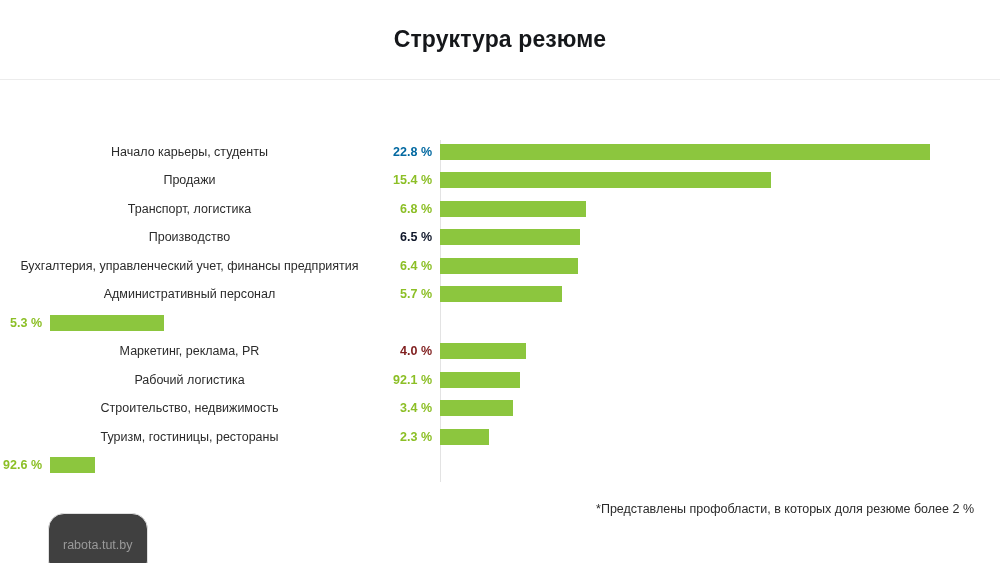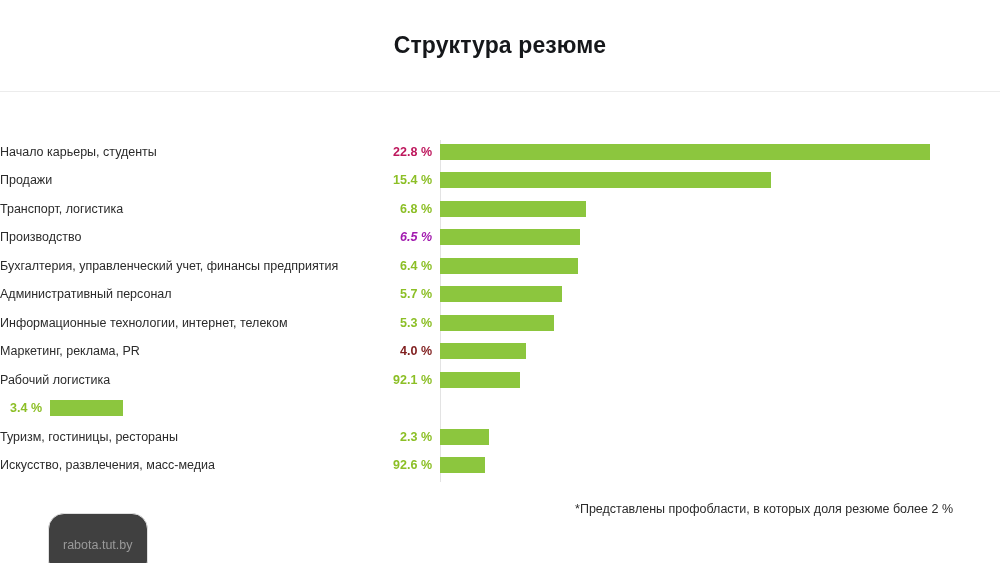--- a/index.html
+++ b/index.html
@@ -18,21 +18,21 @@
 
   .page {
     width: 1000px;
     height: 563px;
     position: relative;
     box-sizing: border-box;
   }
 
   
   .header {
-    height: 92px;
+    height: 80px;
     border-bottom: 1px solid #ececec;
     display: flex;
     align-items: center;
     justify-content: center;
     box-sizing: border-box;
   }
   .header-title {
     font-size: 23px;
     font-weight: bold;
     color: #15171a;
@@ -51,21 +51,21 @@
     flex-direction: column;
   }
   .row {
     display: flex;
     align-items: center;
     height: 23px;
     margin-bottom: 5.5px;
   }
   .cat-label {
     width: 390px;
-    text-align: left;
+    text-align: center;
     padding-right: 11px;
     font-size: 12.5px;
     color: #2b2b2b;
     white-space: nowrap;
     box-sizing: border-box;
   }
   .axis-line {
     position: absolute;
     left: 440px;
     top: 0;
@@ -106,116 +106,115 @@
     top: 28px;
     border: 1px solid #e0e0e0;
     border-radius: 16px;
     padding: 24px 14px;
     font-size: 12.5px;
     color: #9a9a9a;
     background: #404040;
   }
   .note {
     position: absolute;
-    right: 47px;
+    right: 26px;
     top: 17px;
     font-size: 12.5px;
     color: #2b2b2b;
   }
 </style>
 </head>
 <body>
 
 <div class="page">
 
   <div class="header">
     <div class="header-title">Структура резюме</div>
   </div>
 
   <div class="chart-wrap">
     <div class="axis-line" style="height: 342px;"></div>
     <div class="rows" id="rows">
         <div class="row">
           <div class="cat-label">Начало карьеры, студенты</div>
-          <div class="value-label" style="color: #be185d;">22.8 %</div>
+          <div class="value-label" style="color: #0369a1;">22.8 %</div>
           <div class="bar-cell">
             <div class="bar" style="width: 489.957px; background: rgb(140, 198, 62);"></div>
           </div>
         </div>
         <div class="row">
           <div class="cat-label">Продажи</div>
           <div class="value-label" style="color: rgb(140, 191, 38);">15.4 %</div>
           <div class="bar-cell">
             <div class="bar" style="width: 330.936px; background: rgb(140, 198, 62);"></div>
           </div>
         </div>
         <div class="row">
           <div class="cat-label">Транспорт, логистика</div>
           <div class="value-label" style="color: rgb(140, 191, 38);">6.8 %</div>
           <div class="bar-cell">
             <div class="bar" style="width: 146.128px; background: rgb(140, 198, 62);"></div>
           </div>
         </div>
         <div class="row">
           <div class="cat-label">Производство</div>
-          <div class="value-label" style="color: #a21caf; font-style: italic;">6.5 %</div>
+          <div class="value-label" style="color: #0f172a;">6.5 %</div>
           <div class="bar-cell">
             <div class="bar" style="width: 139.681px; background: rgb(140, 198, 62);"></div>
           </div>
         </div>
         <div class="row">
           <div class="cat-label">Бухгалтерия, управленческий учет, финансы предприятия</div>
           <div class="value-label" style="color: rgb(140, 191, 38); text-align: right;">6.4 %</div>
           <div class="bar-cell">
             <div class="bar" style="width: 137.532px; background: rgb(140, 198, 62);"></div>
           </div>
         </div>
         <div class="row">
           <div class="cat-label">Административный персонал</div>
           <div class="value-label" style="color: rgb(140, 191, 38);">5.7 %</div>
           <div class="bar-cell">
             <div class="bar" style="width: 122.489px; background: rgb(140, 198, 62);"></div>
           </div>
         </div>
         <div class="row">
-          <div class="cat-label">Информационные технологии, интернет, телеком</div>
           <div class="value-label" style="color: rgb(140, 191, 38);">5.3 %</div>
           <div class="bar-cell">
             <div class="bar" style="width: 113.894px; background: rgb(140, 198, 62);"></div>
           </div>
         </div>
         <div class="row">
           <div class="cat-label">Маркетинг, реклама, PR</div>
           <div class="value-label" style="color: #7f1d1d; text-align: right;">4.0 %</div>
           <div class="bar-cell">
             <div class="bar" style="width: 85.9574px; background: rgb(140, 198, 62);"></div>
           </div>
         </div>
         <div class="row">
           <div class="cat-label">Рабочий логистика</div>
           <div class="value-label" style="color: rgb(140, 191, 38);">92.1 %</div>
           <div class="bar-cell">
             <div class="bar" style="width: 79.5106px; background: rgb(140, 198, 62);"></div>
           </div>
         </div>
         <div class="row">
+          <div class="cat-label">Строительство, недвижимость</div>
           <div class="value-label" style="color: rgb(140, 191, 38);">3.4 %</div>
           <div class="bar-cell">
             <div class="bar" style="width: 73.0638px; background: rgb(140, 198, 62);"></div>
           </div>
         </div>
         <div class="row">
           <div class="cat-label">Туризм, гостиницы, рестораны</div>
           <div class="value-label" style="color: rgb(140, 191, 38);">2.3 %</div>
           <div class="bar-cell">
             <div class="bar" style="width: 49.4255px; background: rgb(140, 198, 62);"></div>
           </div>
         </div>
         <div class="row">
-          <div class="cat-label">Искусство, развлечения, масс-медиа</div>
           <div class="value-label" style="color: rgb(140, 191, 38);">92.6 %</div>
           <div class="bar-cell">
             <div class="bar" style="width: 45.1277px; background: rgb(140, 198, 62);"></div>
           </div>
         </div>
       </div>
   </div>
 
   <div class="footer">
     <div class="watermark">rabota.tut.by</div>

